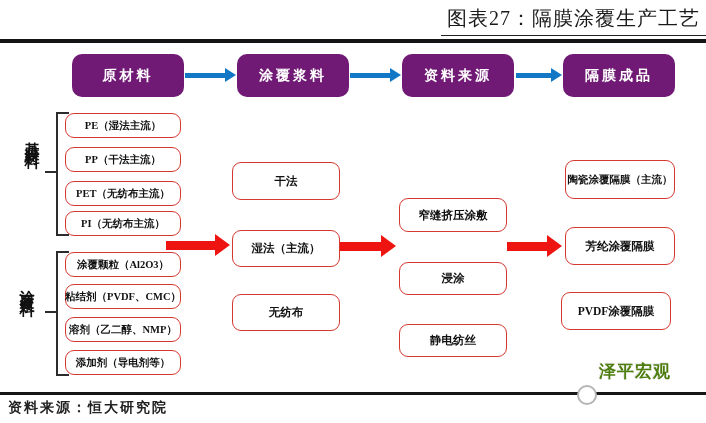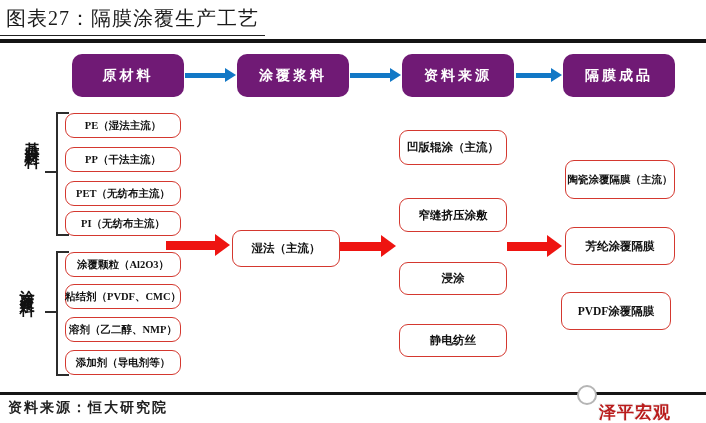--- a/index.html
+++ b/index.html
@@ -1,21 +1,21 @@
 <!DOCTYPE html>
 <html><head>
 <meta charset="utf-8">
 <style>
   html,body{margin:0;padding:0;background:#ffffff;}
   .canvas{
     position:relative;width:706px;height:423px;background:#ffffff;overflow:hidden;
     font-family:"Liberation Serif","DejaVu Serif",serif;
   }
   
-  .title-wrap{position:absolute;top:5px;left:0;width:706px;text-align:left;}
+  .title-wrap{position:absolute;top:5px;left:0;width:706px;text-align:right;}
   .title{display:inline-block;font-size:20px;color:#1a1a1a;letter-spacing:1px;
     border-bottom:1.5px solid #222;padding:0 6px 3px 6px;}
   .rule-top{position:absolute;top:39px;left:0;width:706px;height:4px;background:#141414;}
   .rule-bottom{position:absolute;top:392px;left:0;width:706px;height:3px;background:#161616;}
 
   
   .stage{position:absolute;top:54px;width:112px;height:43px;background:#701a75;
     border-radius:10px;color:#ffffff;font-weight:bold;font-size:14px;letter-spacing:3px;
     display:flex;align-items:center;justify-content:center;
     font-family:"Liberation Sans","DejaVu Sans",sans-serif;}
@@ -41,22 +41,22 @@
   
   .vlabel{position:absolute;writing-mode:vertical-rl;text-orientation:upright;
     font-size:15px;font-weight:bold;color:#111;letter-spacing:4px;line-height:1;}
   .bracket{position:absolute;width:11px;border-left:2px solid #2c2c2c;
     border-top:2px solid #2c2c2c;border-bottom:2px solid #2c2c2c;}
   .tick{position:absolute;width:11px;height:2px;background:#2c2c2c;}
 
   
   .source{position:absolute;left:8px;top:399px;font-size:14px;
     font-weight:bold;color:#222;letter-spacing:2px;}
-  .brand{position:absolute;left:599px;top:401px;font-size:17px;font-weight:bold;
-    color:#b91c1c;letter-spacing:1px;text-shadow:1px 1px 0 #ffffff,-1px -1px 0 #e8e8e8;
+  .brand{position:absolute;left:599px;top:360px;font-size:17px;font-weight:bold;
+    color:#4d7c0f;letter-spacing:1px;text-shadow:1px 1px 0 #ffffff,-1px -1px 0 #e8e8e8;
     font-family:"Liberation Sans","DejaVu Sans",sans-serif;}
   .brand-icon{position:absolute;left:577px;top:385px;width:16px;height:16px;
     border:2px solid #b5b5b5;border-radius:50%;background:#ffffff;}
 </style>
 </head>
 <body>
 
 <div class="canvas">
 
   <div class="title-wrap">
@@ -93,23 +93,24 @@
 
   <div class="vlabel" style="left:19px;top:278px">涂覆浆料</div>
   <div class="bracket" style="left:56px;top:251px;height:121px"></div>
   <div class="tick" style="left:45px;top:311px"></div>
 
   <div class="rbox sm" style="left:65px;top:252px;width:114px;height:23px">涂覆颗粒（Al2O3）</div>
   <div class="rbox sm" style="left:65px;top:284px;width:114px;height:23px">粘结剂（PVDF、CMC）</div>
   <div class="rbox sm" style="left:65px;top:317px;width:114px;height:23px">溶剂（乙二醇、NMP）</div>
   <div class="rbox sm" style="left:65px;top:350px;width:114px;height:23px">添加剂（导电剂等）</div>
 
+  <div class="rbox md" style="left:232px;top:162px;width:106px;height:36px">干法</div>
   <div class="rbox md" style="left:232px;top:230px;width:106px;height:35px">湿法（主流）</div>
+  <div class="rbox md" style="left:232px;top:294px;width:106px;height:35px">无纺布</div>
 
-  <div class="rbox md" style="left:399px;top:130px;width:106px;height:33px">凹版辊涂（主流）</div>
   <div class="rbox md" style="left:399px;top:198px;width:106px;height:32px">窄缝挤压涂敷</div>
   <div class="rbox md" style="left:399px;top:262px;width:106px;height:31px">浸涂</div>
   <div class="rbox md" style="left:399px;top:324px;width:106px;height:31px">静电纺丝</div>
 
   <div class="rbox sm" style="left:565px;top:160px;width:108px;height:37px">陶瓷涂覆隔膜（主流）</div>
   <div class="rbox md" style="left:565px;top:227px;width:108px;height:36px">芳纶涂覆隔膜</div>
   <div class="rbox md" style="left:561px;top:292px;width:108px;height:36px">PVDF涂覆隔膜</div>
 
   <div class="r-arrow" style="left:166px;top:234px;width:64px">
       <div class="shaft"></div>

